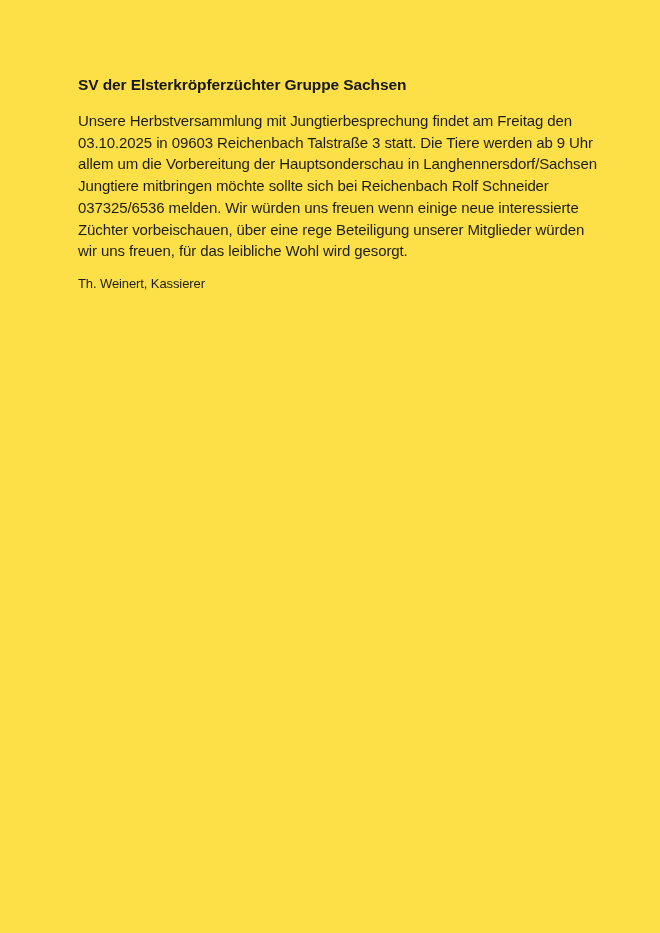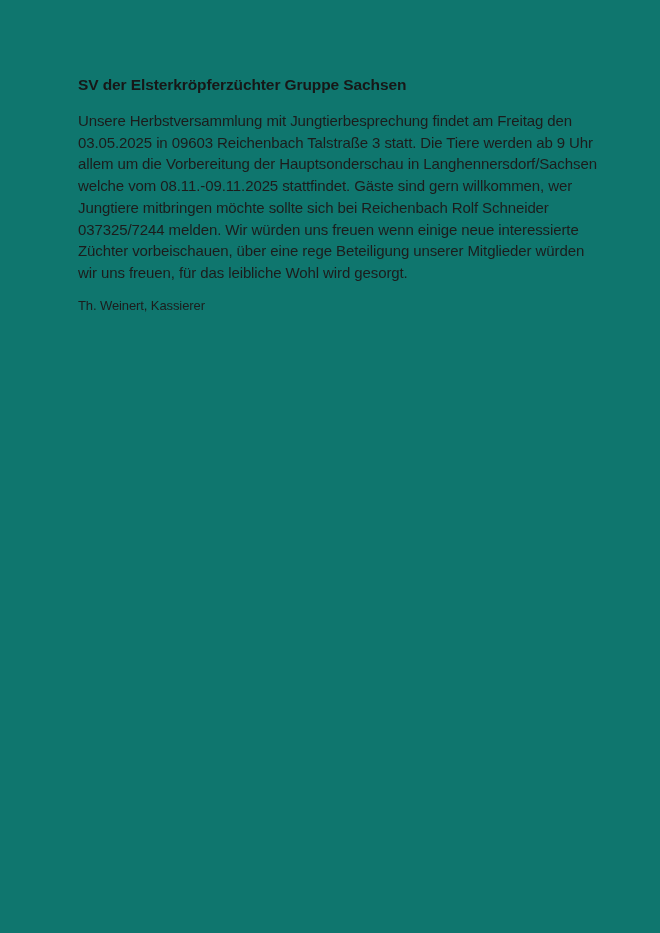--- a/index.html
+++ b/index.html
@@ -4,21 +4,21 @@
 <style>
   html, body {
     margin: 0;
     padding: 0;
     background: #ffffff;
   }
   .page {
     position: relative;
     width: 660px;
     height: 933px;
-    background: #0f766e;
+    background: #fde047;
     overflow: hidden;
     font-family: "Liberation Sans", "DejaVu Sans", sans-serif;
     color: #1c1c1c;
   }
   .content {
     position: absolute;
     top: 74px;
     left: 78px;
     width: 512px;
   }
@@ -48,25 +48,24 @@
 </head>
 <body>
 
 <div class="page">
   <div class="content">
 
     <h1 class="doc-title">SV der Elsterkröpferzüchter Gruppe Sachsen</h1>
 
     <div class="paragraph">
       <div class="body-line">Unsere Herbstversammlung mit Jungtierbesprechung findet am Freitag den</div>
-      <div class="body-line">03.05.2025 in 09603 Reichenbach Talstraße 3 statt. Die Tiere werden ab 9 Uhr</div>
+      <div class="body-line">03.10.2025 in 09603 Reichenbach Talstraße 3 statt. Die Tiere werden ab 9 Uhr</div>
       <div class="body-line">allem um die Vorbereitung der Hauptsonderschau in Langhennersdorf/Sachsen</div>
-      <div class="body-line">welche vom 08.11.-09.11.2025 stattfindet. Gäste sind gern willkommen, wer</div>
       <div class="body-line">Jungtiere mitbringen möchte sollte sich bei Reichenbach Rolf Schneider</div>
-      <div class="body-line">037325/7244 melden. Wir würden uns freuen wenn einige neue interessierte</div>
+      <div class="body-line">037325/6536 melden. Wir würden uns freuen wenn einige neue interessierte</div>
       <div class="body-line">Züchter vorbeischauen, über eine rege Beteiligung unserer Mitglieder würden</div>
       <div class="body-line">wir uns freuen, für das leibliche Wohl wird gesorgt.</div>
     </div>
 
     <div class="signature">Th. Weinert, Kassierer</div>
 
   </div>
 </div>
 
 </body></html>

